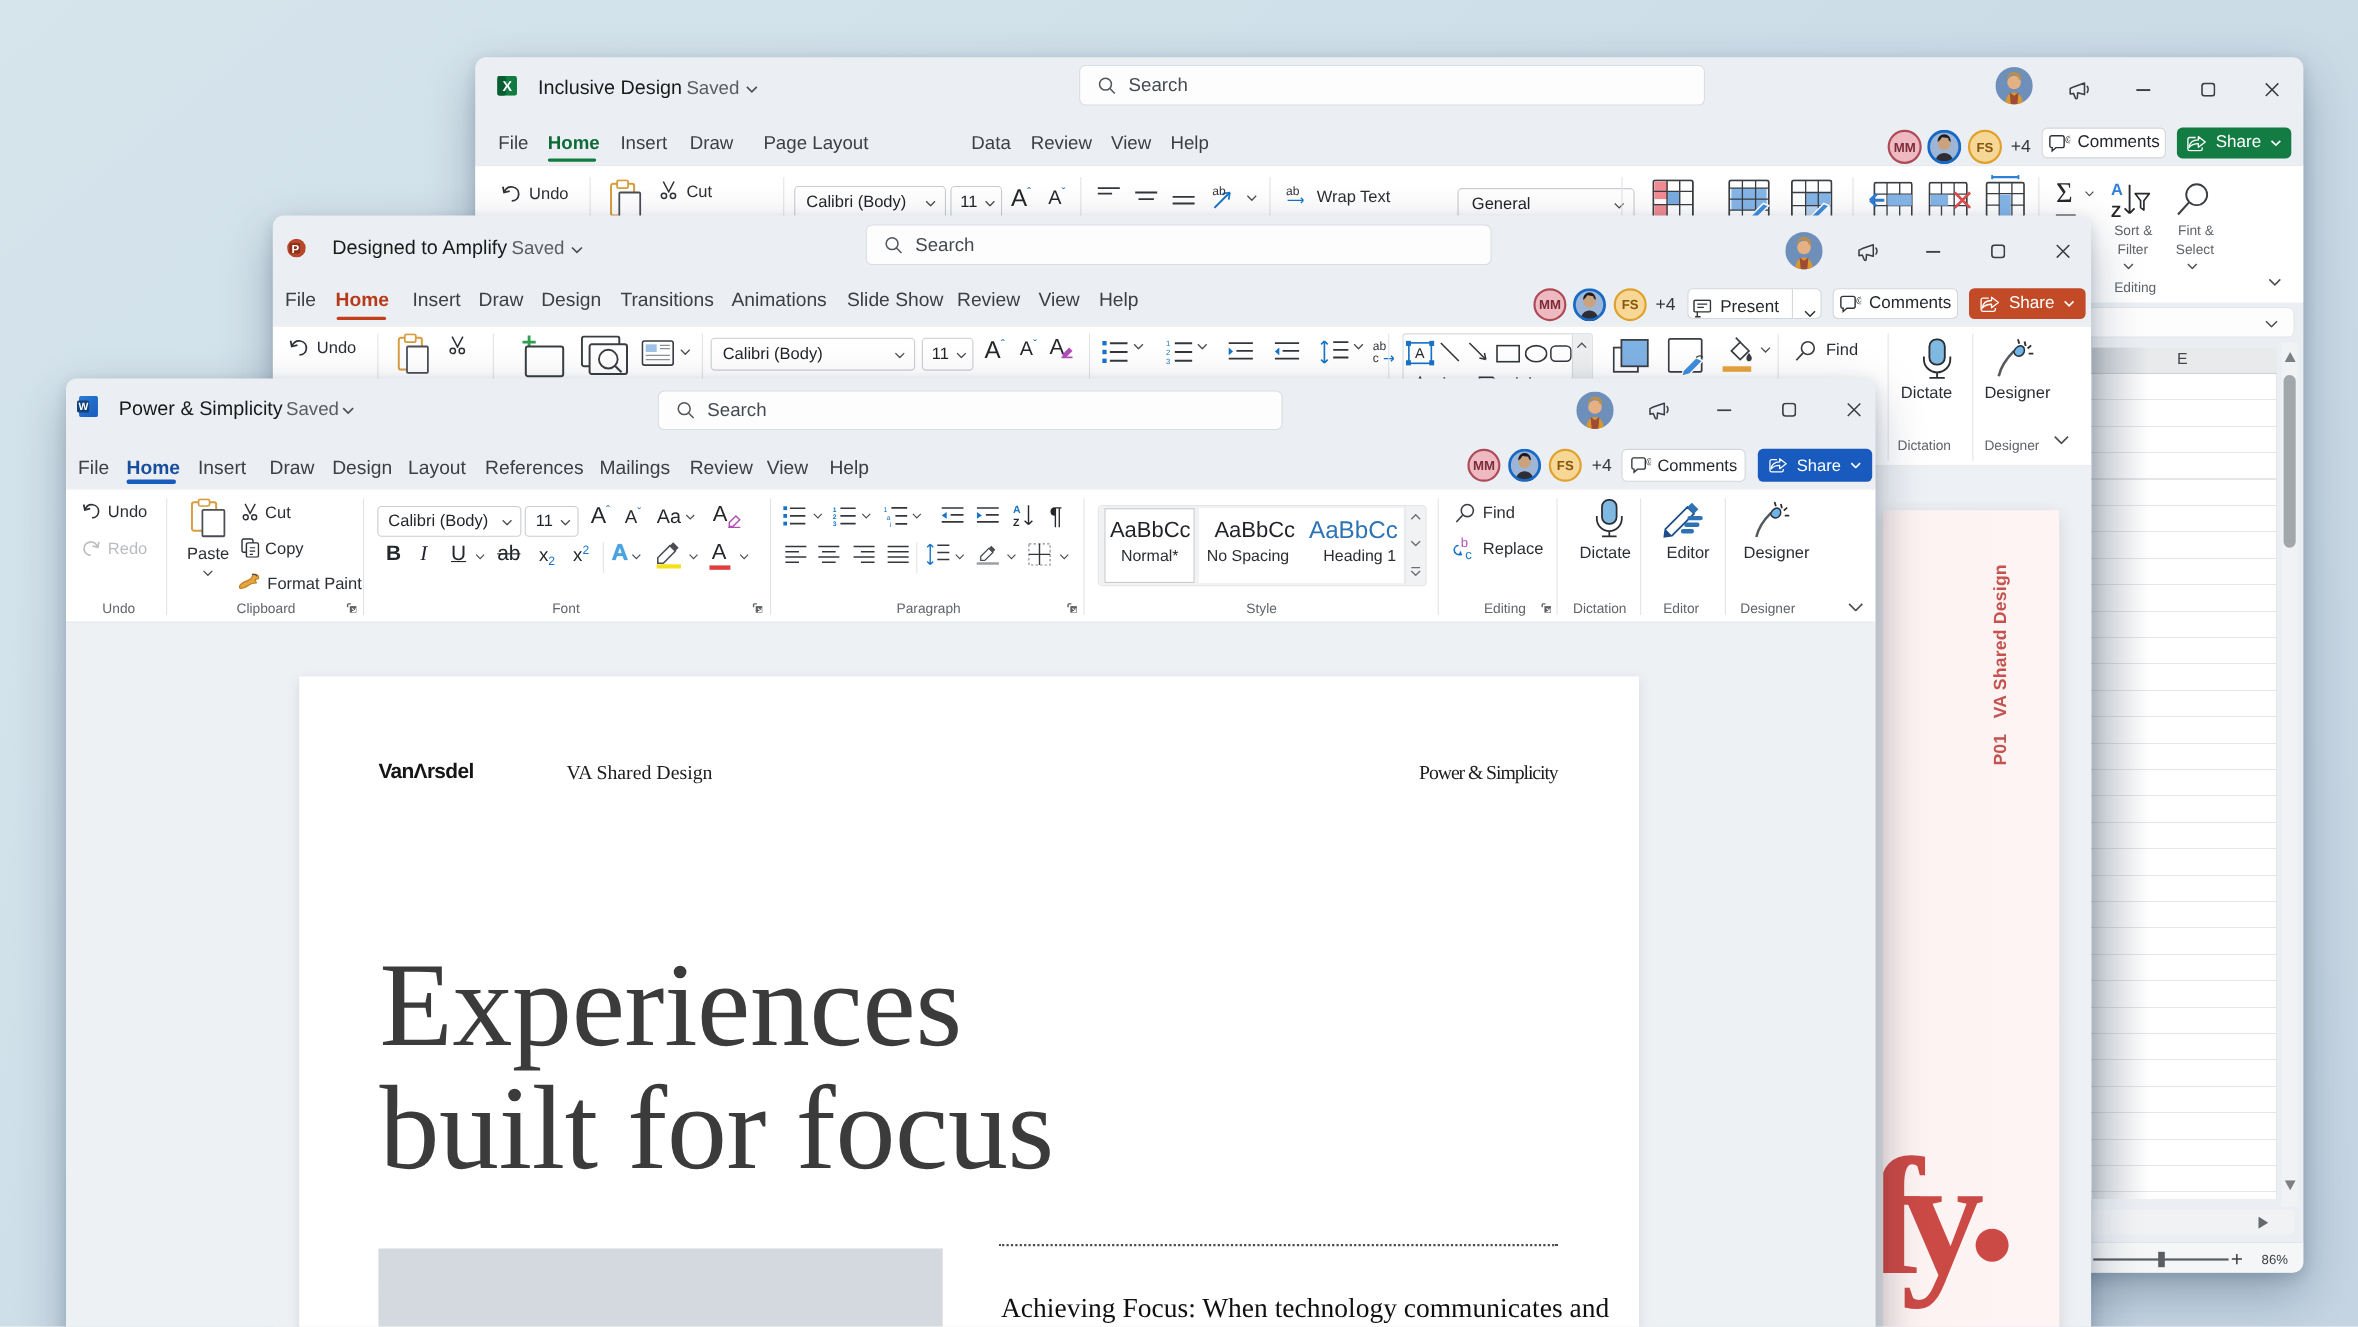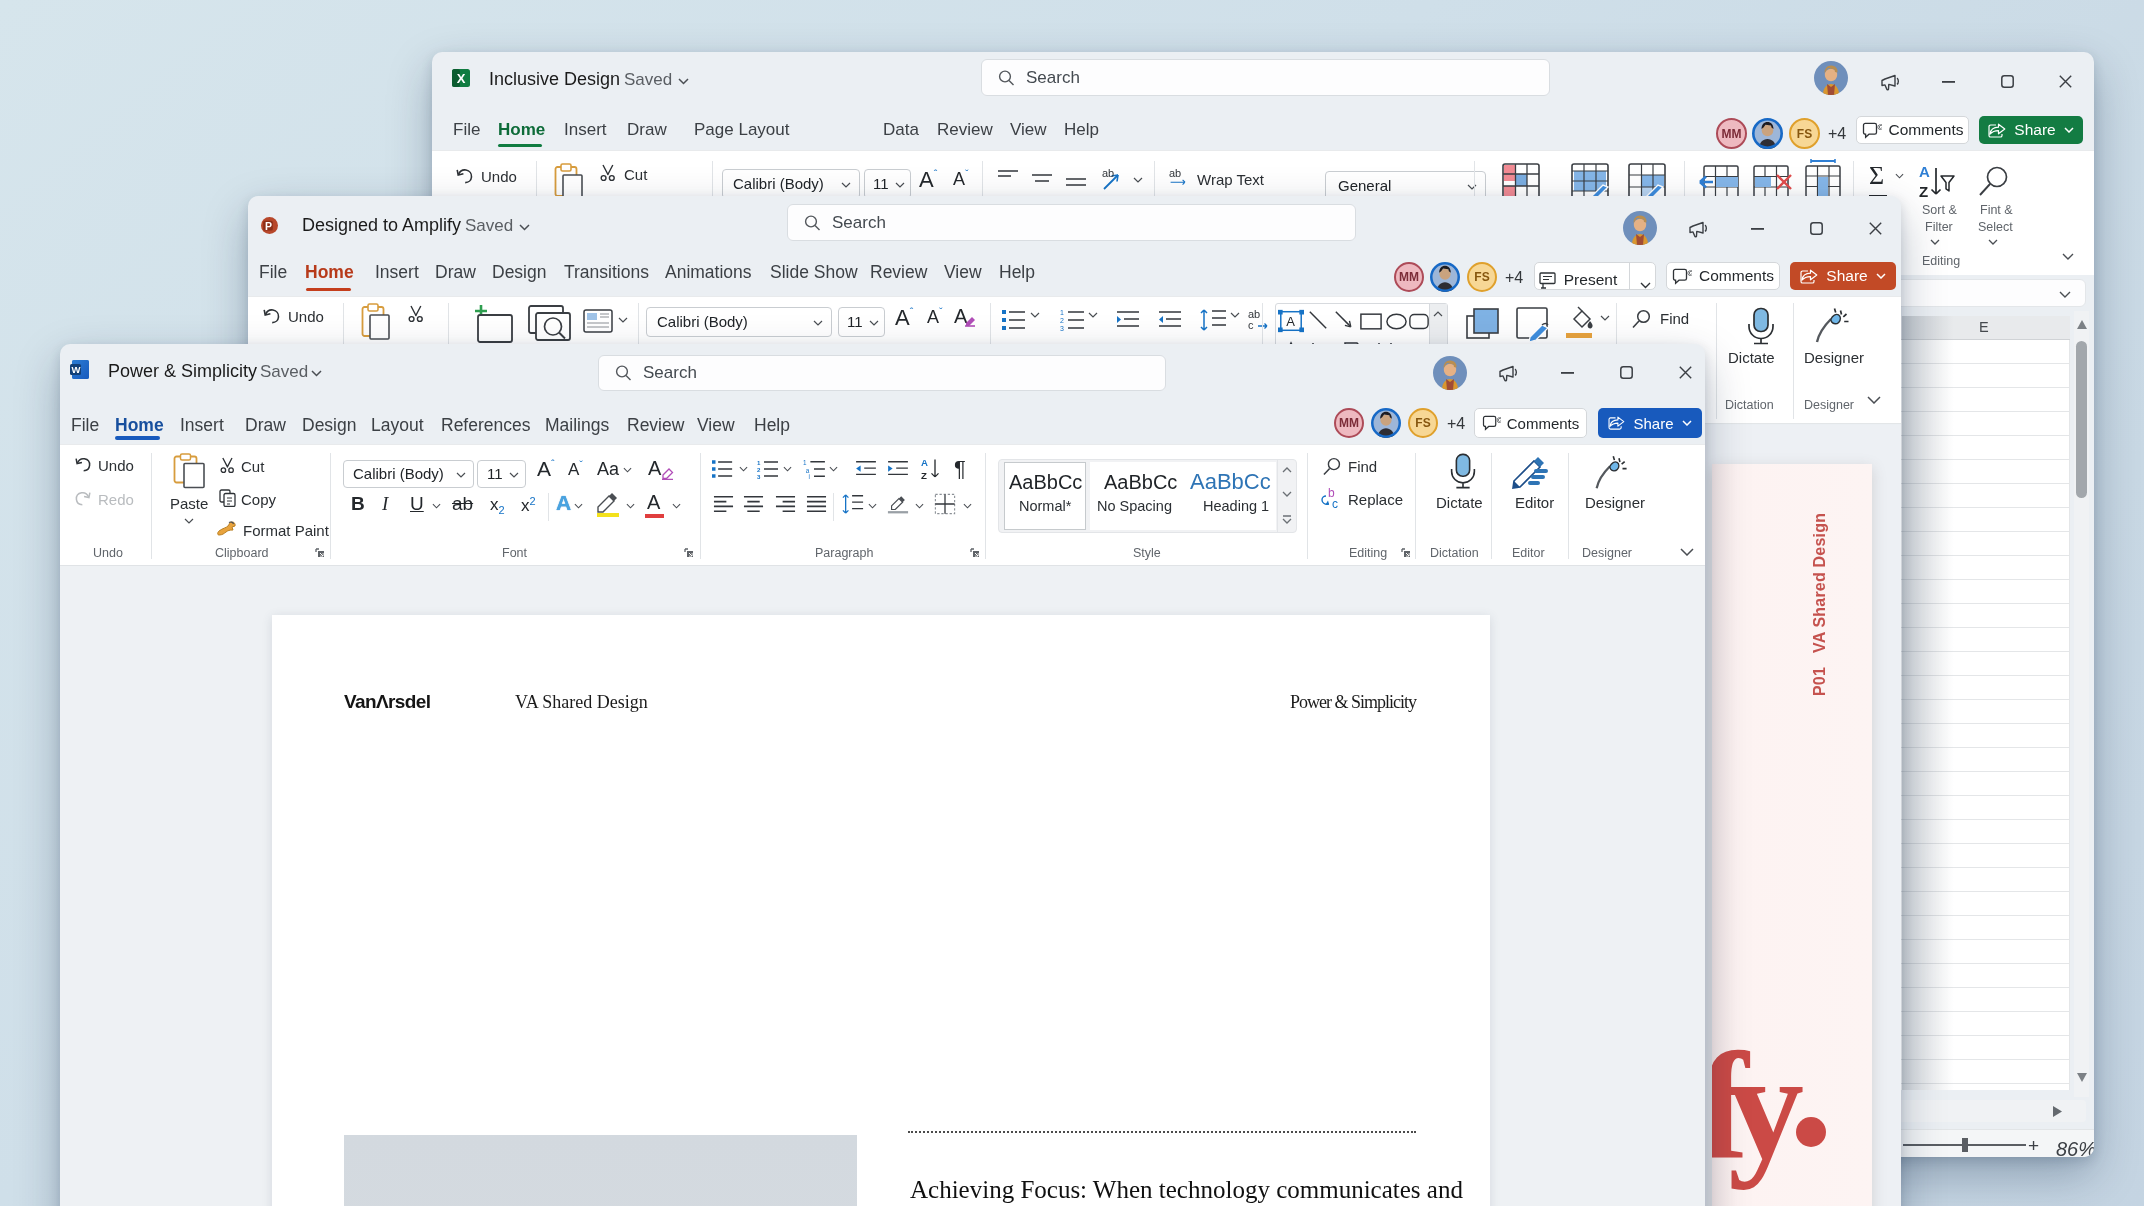--- a/index.html
+++ b/index.html
@@ -314,21 +314,21 @@
 
     <div class="abs" style="left:8px; top:1048px; width:1646px; height:22px; background:#f0f2f4; border-radius:4px;"></div>
     <svg class="abs" style="left:1621px; top:1054px;" width="9" height="11" viewBox="0 0 9 11">
         <path d="M0 0l9 5.5L0 11z" fill="#64696e"></path>
       </svg>
 
     <div class="abs" style="left:0; top:1077px; width:1662px; height:28px; background:#f4f6f7; border-top:1px solid #e2e5e7;"></div>
     <div class="abs" style="left:1471px; top:1092px; width:123px; height:1.6px; background:#5a5e63;"></div>
     <div class="abs" style="left:1530px; top:1086px; width:6px; height:14px; background:#5a5e63;"></div>
     <div class="abs" style="left:1596px; top:1083px; font-size:19px; color:#3c4045;">+</div>
-    <div class="abs" style="left:1624px; top:1086px; font-size:20px; color:#3c4045;font-style:italic;">86%</div>
+    <div class="abs" style="left:1624px; top:1086px; font-size:12px; color:#3c4045;">86%</div>
   </div>
 </div>
 
 <div class="win" id="pp" style="left:248px; top:196px; width:1653px; height:1060px; border-radius:10px 10px 0 0;">
   <div id="pp-inner" style="position:absolute; inset:0; border-radius:10px 10px 0 0; overflow:hidden;">
 
     <svg class="abs" style="left:13px; top:21px;" width="17" height="17" viewBox="0 0 17 17">
         <circle cx="8.5" cy="8.5" r="8.5" fill="#b7472a"></circle>
         <rect x="2.2" y="3.8" width="9.6" height="9.6" rx="1.5" fill="#8c2f18"></rect>
         <text x="4" y="12.6" font-size="10.5" font-weight="bold" fill="#fff" font-family="Liberation Sans">P</text>
@@ -1060,19 +1060,20 @@
       <svg class="abs" style="left:1620px; top:103px;" width="14" height="8" viewBox="0 0 14 8">
           <path d="M1 1l6 6 6-6" stroke="#4a4e53" stroke-width="1.5" fill="none"></path>
         </svg>
     </div>
 
     <div class="abs" style="left:0; top:222px; width:1645px; height:1018px; background:#eef1f4;">
       <div class="abs" style="left:212px; top:49px; width:1218px; height:980px; background:#fff; box-shadow:0 2px 10px rgba(60,70,90,.14);">
         <div class="abs" style="left:72px; top:76px; font-family:'Liberation Sans',sans-serif; font-weight:bold; font-size:19px; letter-spacing:-0.6px; color:#151515;">VanΛrsdel</div>
         <div class="abs" style="left:243px; top:77px; font-family:'Liberation Serif',serif; font-size:18px; color:#1c1c1c;">VA Shared Design</div>
         <div class="abs" style="right:74px; top:77px; white-space:nowrap; font-family:'Liberation Serif',serif; font-size:18px; letter-spacing:-1px; color:#1c1c1c;">Power &amp; Simplicity</div>
+        <div class="abs" style="left:73px; top:243px; font-family:'Liberation Serif',serif; font-size:109px; line-height:112px; color:#3b3b3b; letter-spacing:-0.3px;">Experiences<br>built for focus</div>
         <div class="abs" style="left:72px; top:520px; width:513px; height:460px; background:linear-gradient(180deg,#d3d9df,#d8dde2);"></div>
         <div class="abs" style="left:636px; top:516px; width:508px; border-top:2px dotted #4b4b4b;"></div>
         <div class="abs" style="left:638px; top:561px; width:580px; font-family:'Liberation Serif',serif; font-size:25px; color:#101010;">Achieving Focus: When technology communicates and</div>
       </div>
     </div>
   </div>
 </div>
 
 </body></html>

